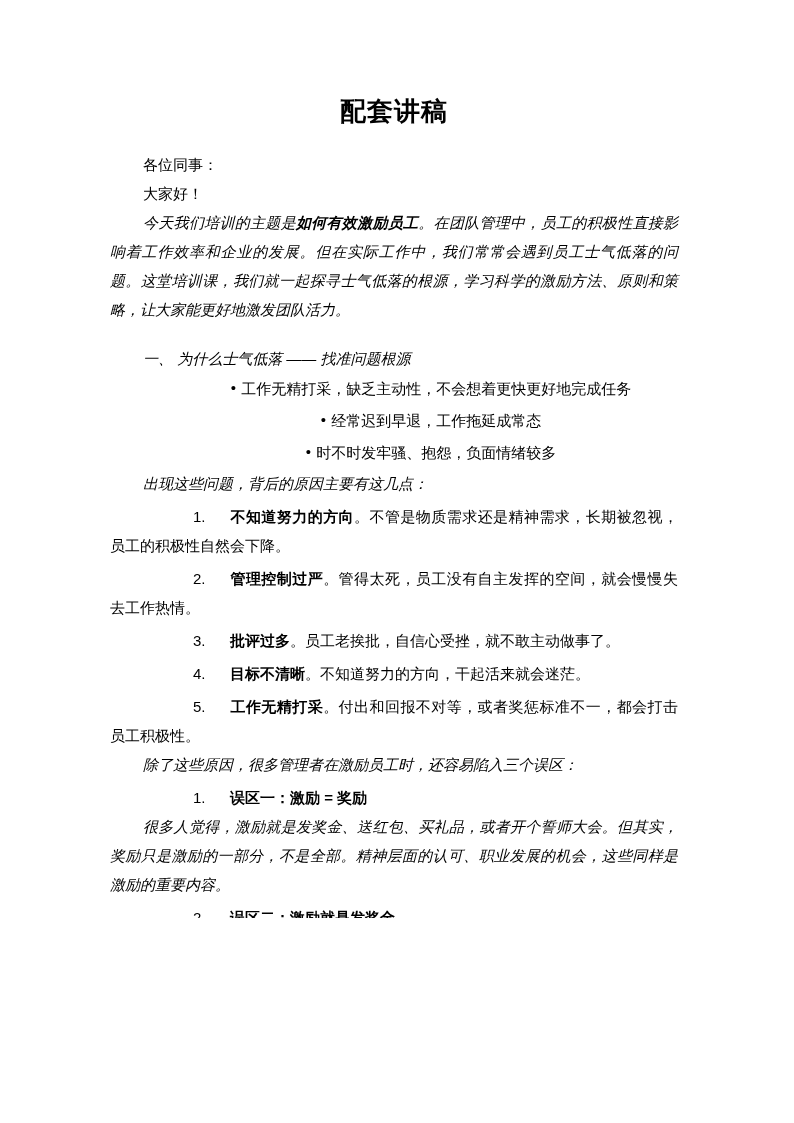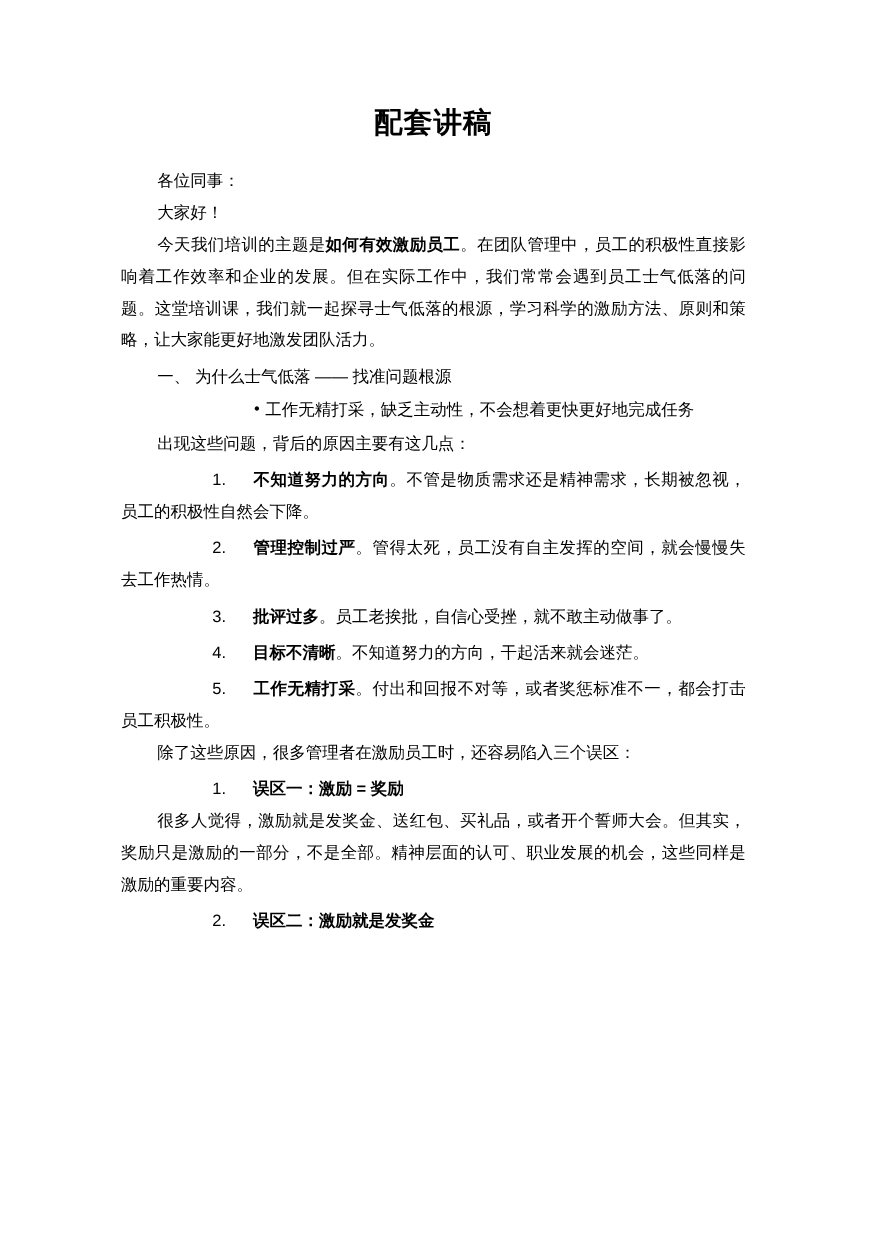--- a/index.html
+++ b/index.html
@@ -27,22 +27,22 @@
     font-weight: bold;
     line-height: 38px;
     letter-spacing: 1px;
   }
   p {
     margin: 0;
     font-size: 15px;
     line-height: 29px;
     text-align: justify;
   }
-  .indent { text-indent: 33px; }
-  .heading { margin-top: 4px; }
+  .indent { text-indent: 33px; font-style: italic; }
+  .heading { margin-top: 20px; }
   .bullet {
     padding-left: 74px;
     line-height: 32px;
     text-align: center;
   }
   .bullet .dot {
     display: inline-block;
     margin-right: 5px;
     transform: translateY(-1px);
   }
@@ -66,20 +66,22 @@
     <p><span class="indent" style="display:inline-block;width:33px;"></span><span>各位同事：</span></p>
 
     <p><span style="display:inline-block;width:33px;"></span><span>大家好！</span></p>
 
     <p class="indent"><span>今天我们培训的主题是</span><b>如何有效激励员工</b><span>。在团队管理中，员工的积极性直接影响着工作效率和企业的发展。但在实际工作中，我们常常会遇到员工士气低落的问题。这堂培训课，我们就一起探寻士气低落的根源，学习科学的激励方法、原则和策略，让大家能更好地激发团队活力。</span></p>
 
     <p class="indent heading">一、 为什么士气低落 —— 找准问题根源</p>
 
 
     <p class="bullet"><span class="dot">•</span><span>工作无精打采，缺乏主动性，不会想着更快更好地完成任务</span></p>
+    <p class="bullet"><span class="dot">•</span><span>经常迟到早退，工作拖延成常态</span></p>
+    <p class="bullet"><span class="dot">•</span><span>时不时发牢骚、抱怨，负面情绪较多</span></p>
 
     <p class="indent">出现这些问题，背后的原因主要有这几点：</p>
 
     <p class="numbered"><span class="num">1.</span><b>不知道努力的方向</b><span>。不管是物质需求还是精神需求，长期被忽视，员工的积极性自然会下降。</span></p>
 
     <p class="numbered"><span class="num">2.</span><b>管理控制过严</b><span>。管得太死，员工没有自主发挥的空间，就会慢慢失去工作热情。</span></p>
 
     <p class="numbered"><span class="num">3.</span><b>批评过多</b><span>。员工老挨批，自信心受挫，就不敢主动做事了。</span></p>
 
     <p class="numbered"><span class="num">4.</span><b>目标不清晰</b><span>。不知道努力的方向，干起活来就会迷茫。</span></p>

